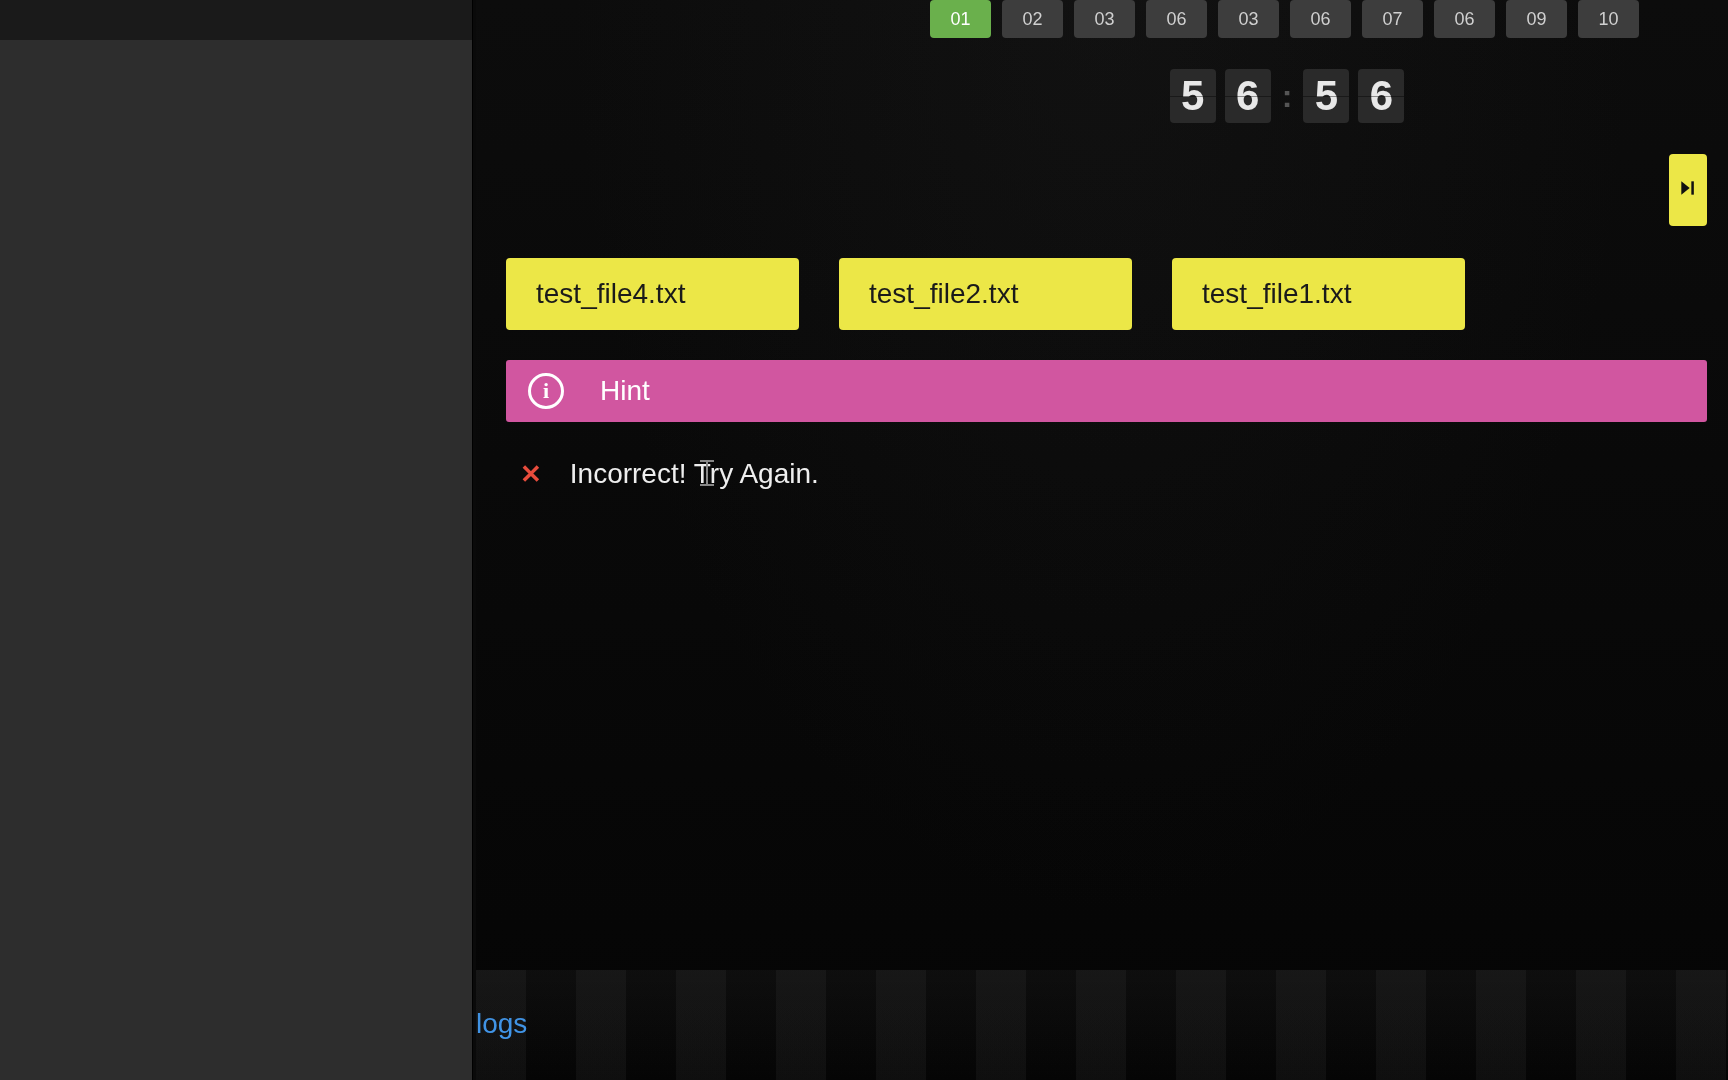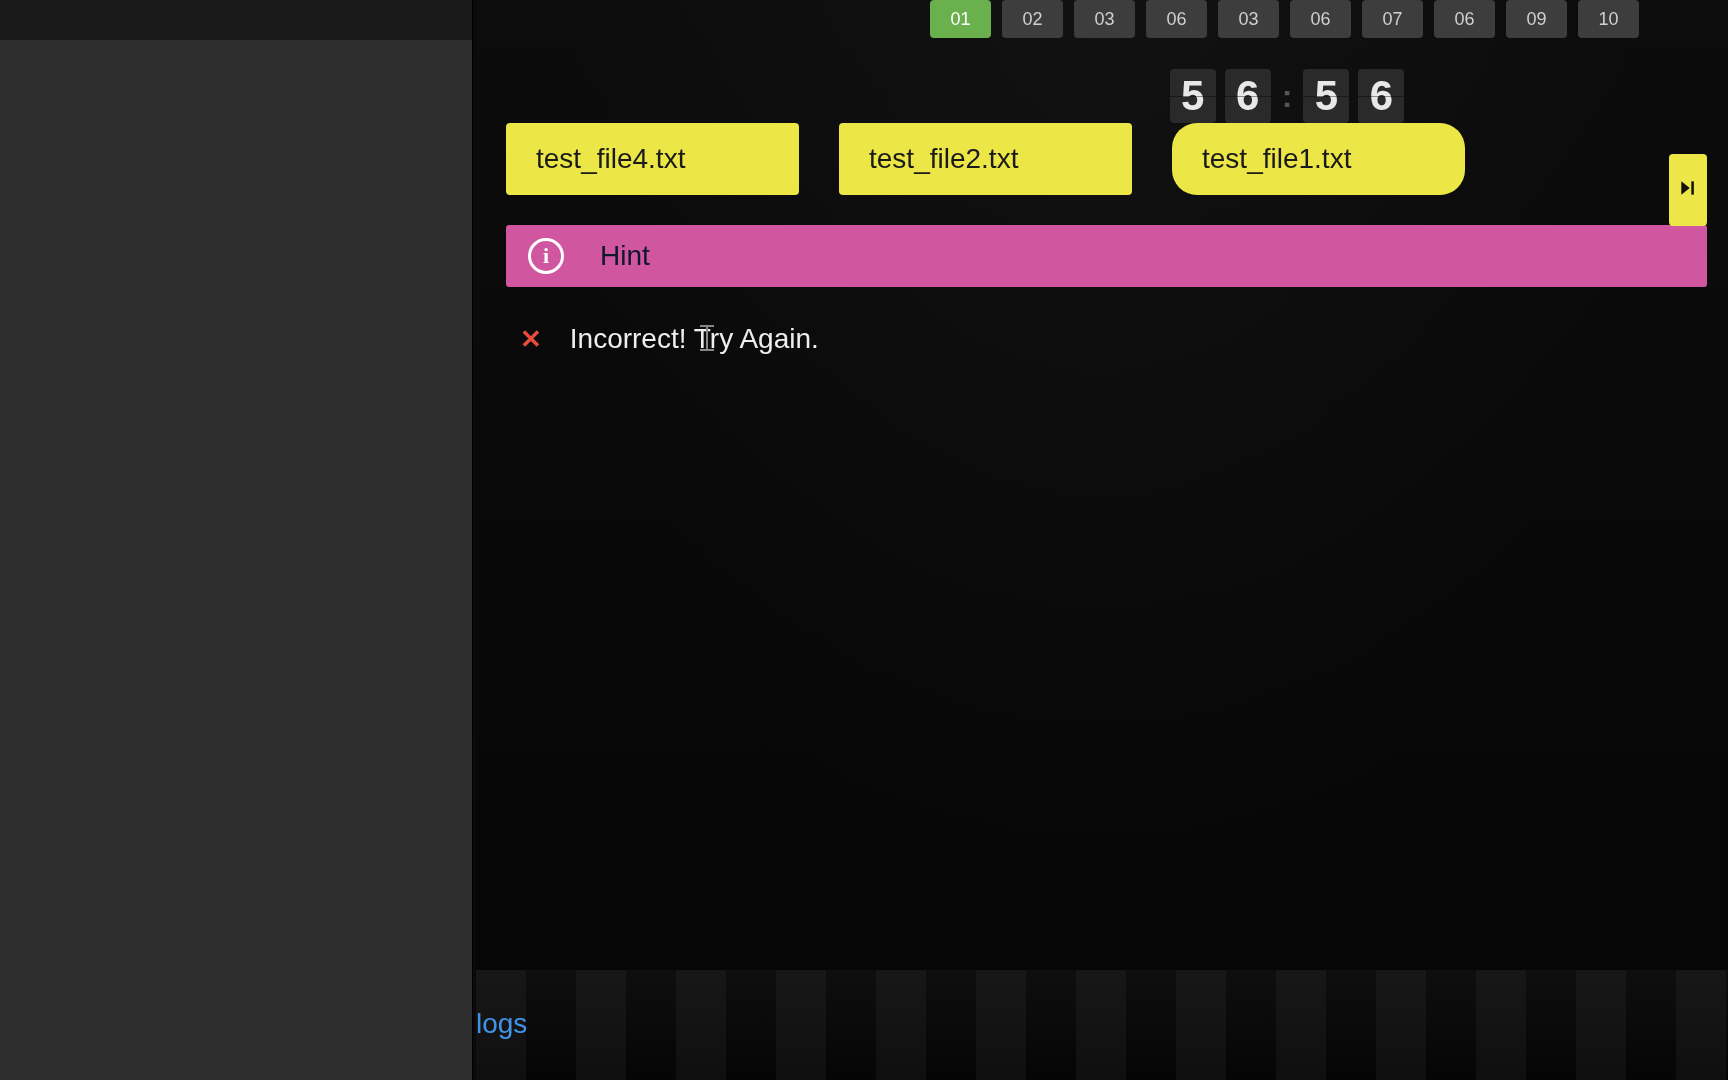--- a/index.html
+++ b/index.html
@@ -122,20 +122,21 @@
     color: #f0f0f0;
     font-weight: 500;
     letter-spacing: -0.3px;
   }
   .question .code {
     font-family: "Courier New", monospace;
     color: #ece747;
     font-weight: 600;
   }
   .answers {
+    margin-top: 135px;
     margin-left: 30px;
     display: flex;
     flex-wrap: wrap;
     gap: 33px 40px;
   }
   .answer-btn {
     min-width: 293px;
     height: 72px;
     background: #ece747;
     border-radius: 4px;
@@ -167,21 +168,21 @@
     border-radius: 50%;
     display:flex;
     align-items:center;
     justify-content:center;
     color:#fff;
     font-size: 22px;
     font-family: Georgia, serif;
     font-weight: 600;
   }
   .hint-label {
-    color: #0f172a;
+    color: #ffffff;
     font-size: 28px;
     font-weight: 500;
   }
   .feedback {
     margin-top: 36px;
     margin-left: 44px;
     display: flex;
     align-items: center;
     gap: 28px;
   }
@@ -270,21 +271,21 @@
           <path d="M4 4 L14 12 L4 20 Z"></path>
           <rect x="16" y="4" width="3" height="16"></rect>
         </svg>
     </span>
   </div>
 
 
   <div class="answers">
     <div class="answer-btn">test_file4.txt</div>
     <div class="answer-btn">test_file2.txt</div>
-    <div class="answer-btn" style="flex-basis:100%; max-width:290px;border-radius:25px;">test_file1.txt</div>
+    <div class="answer-btn" style="flex-basis:100%; max-width:290px;">test_file1.txt</div>
   </div>
 
   <div class="hint-bar">
     <div class="hint-icon">i</div>
     <div class="hint-label">Hint</div>
   </div>
 
   <div class="feedback">
     <span class="feedback-x">✕</span>
     <span class="feedback-text">

